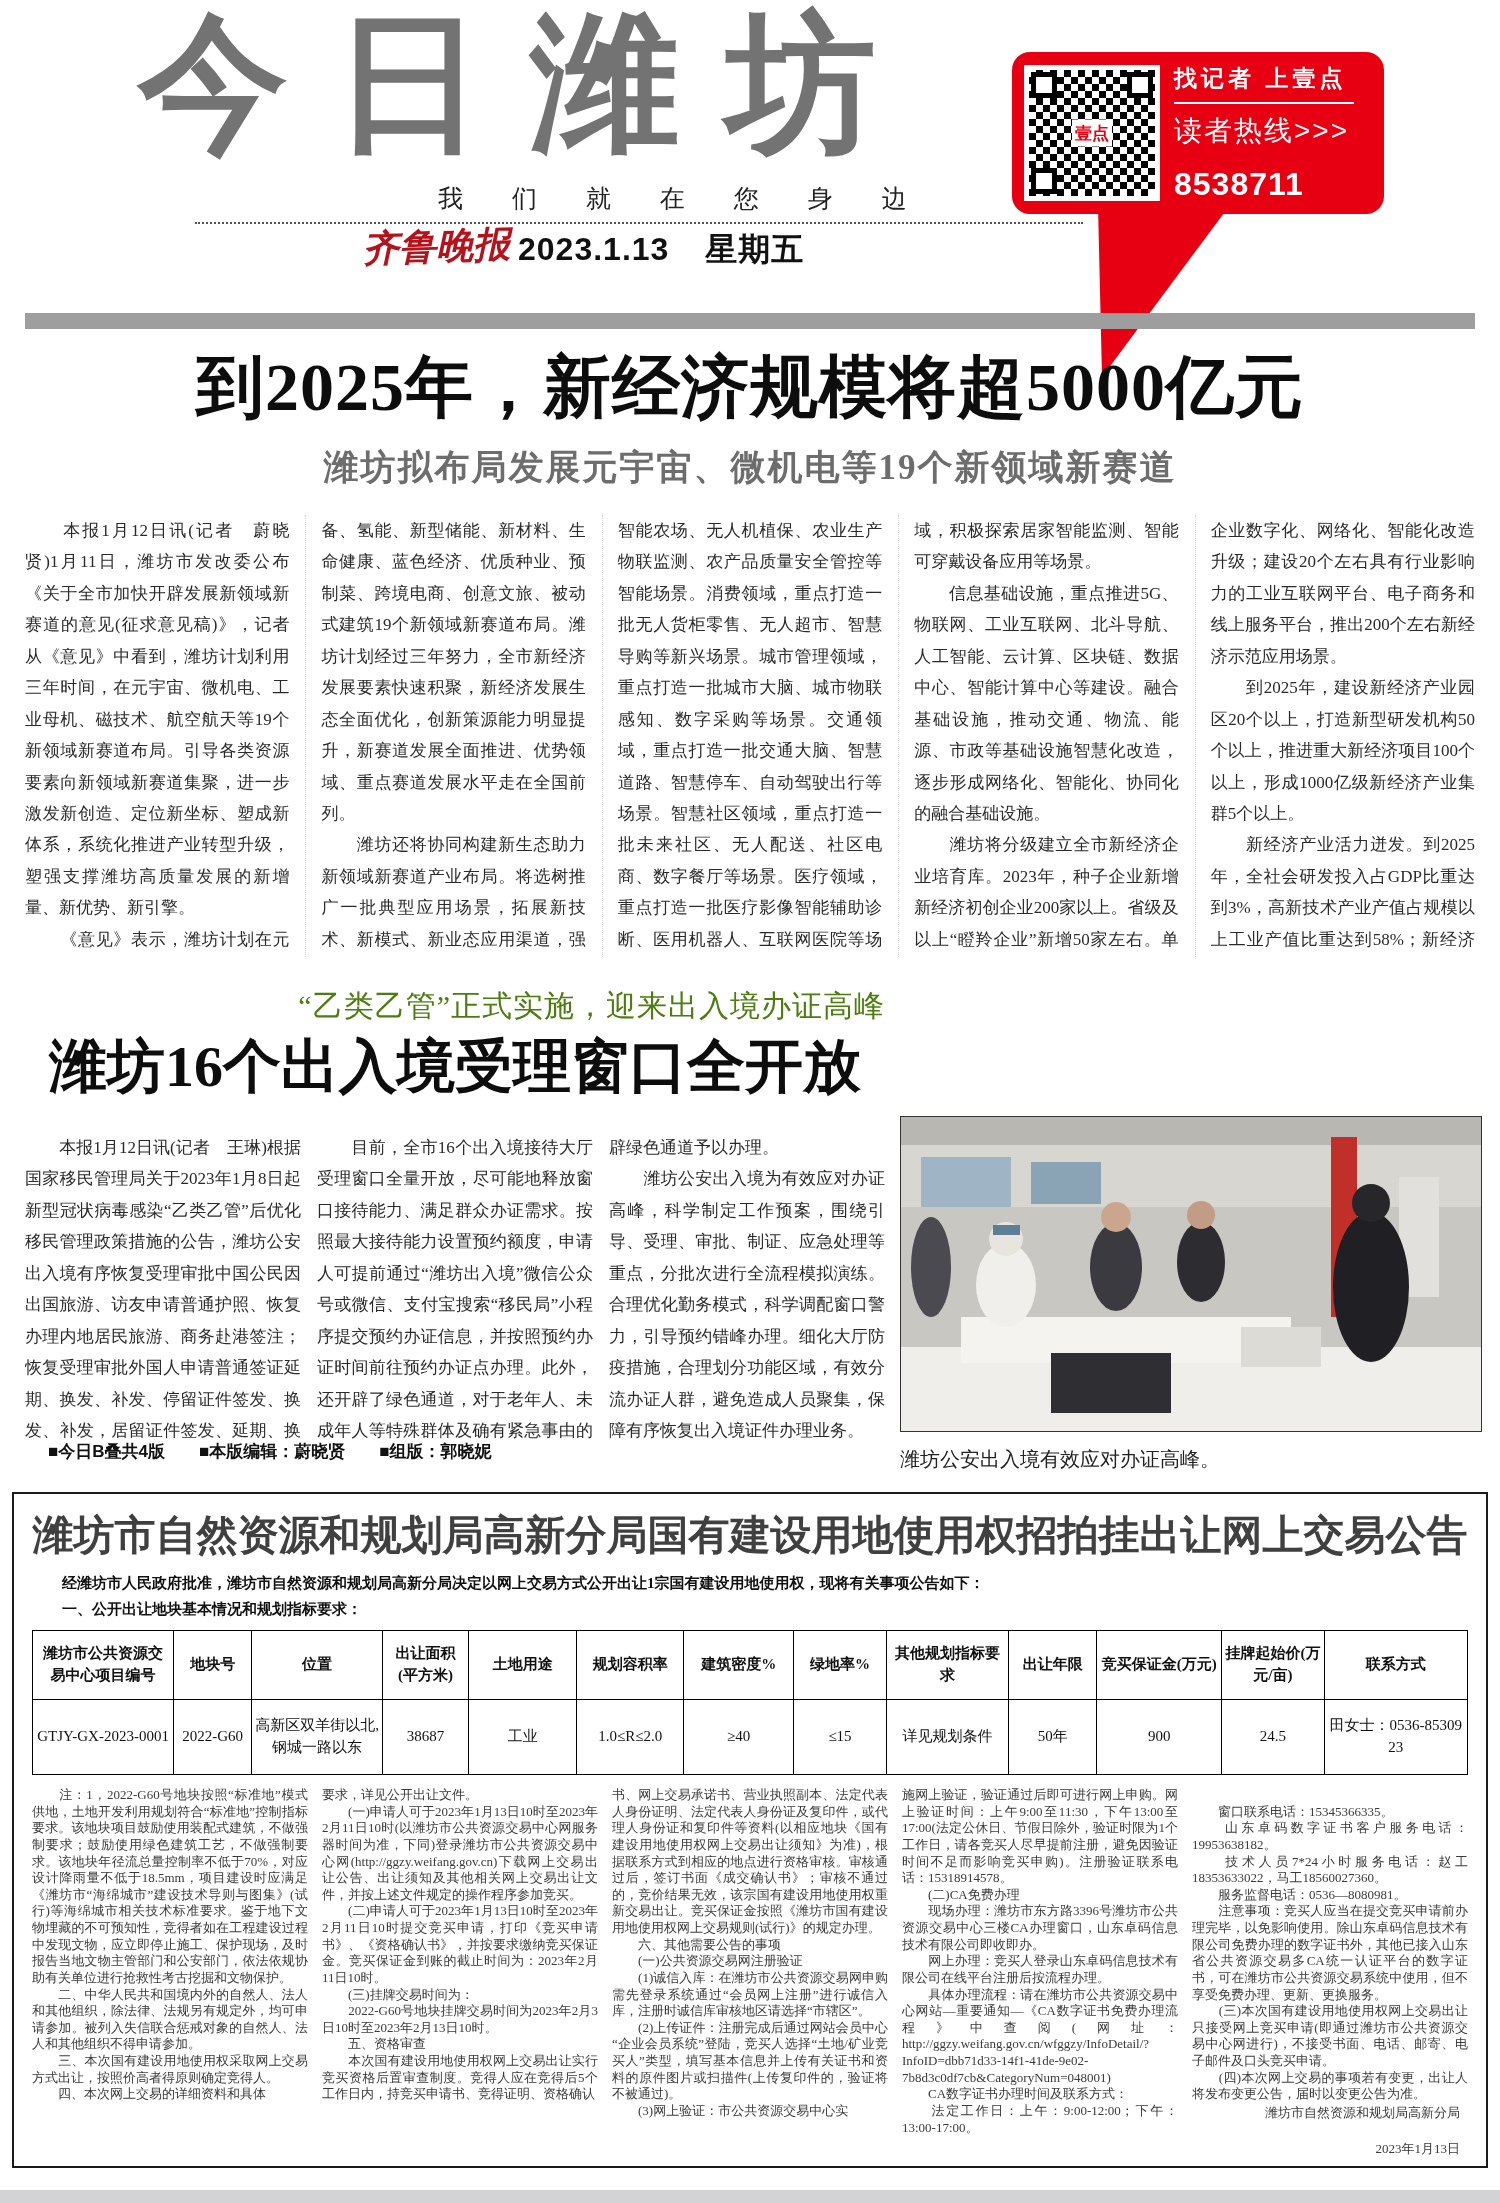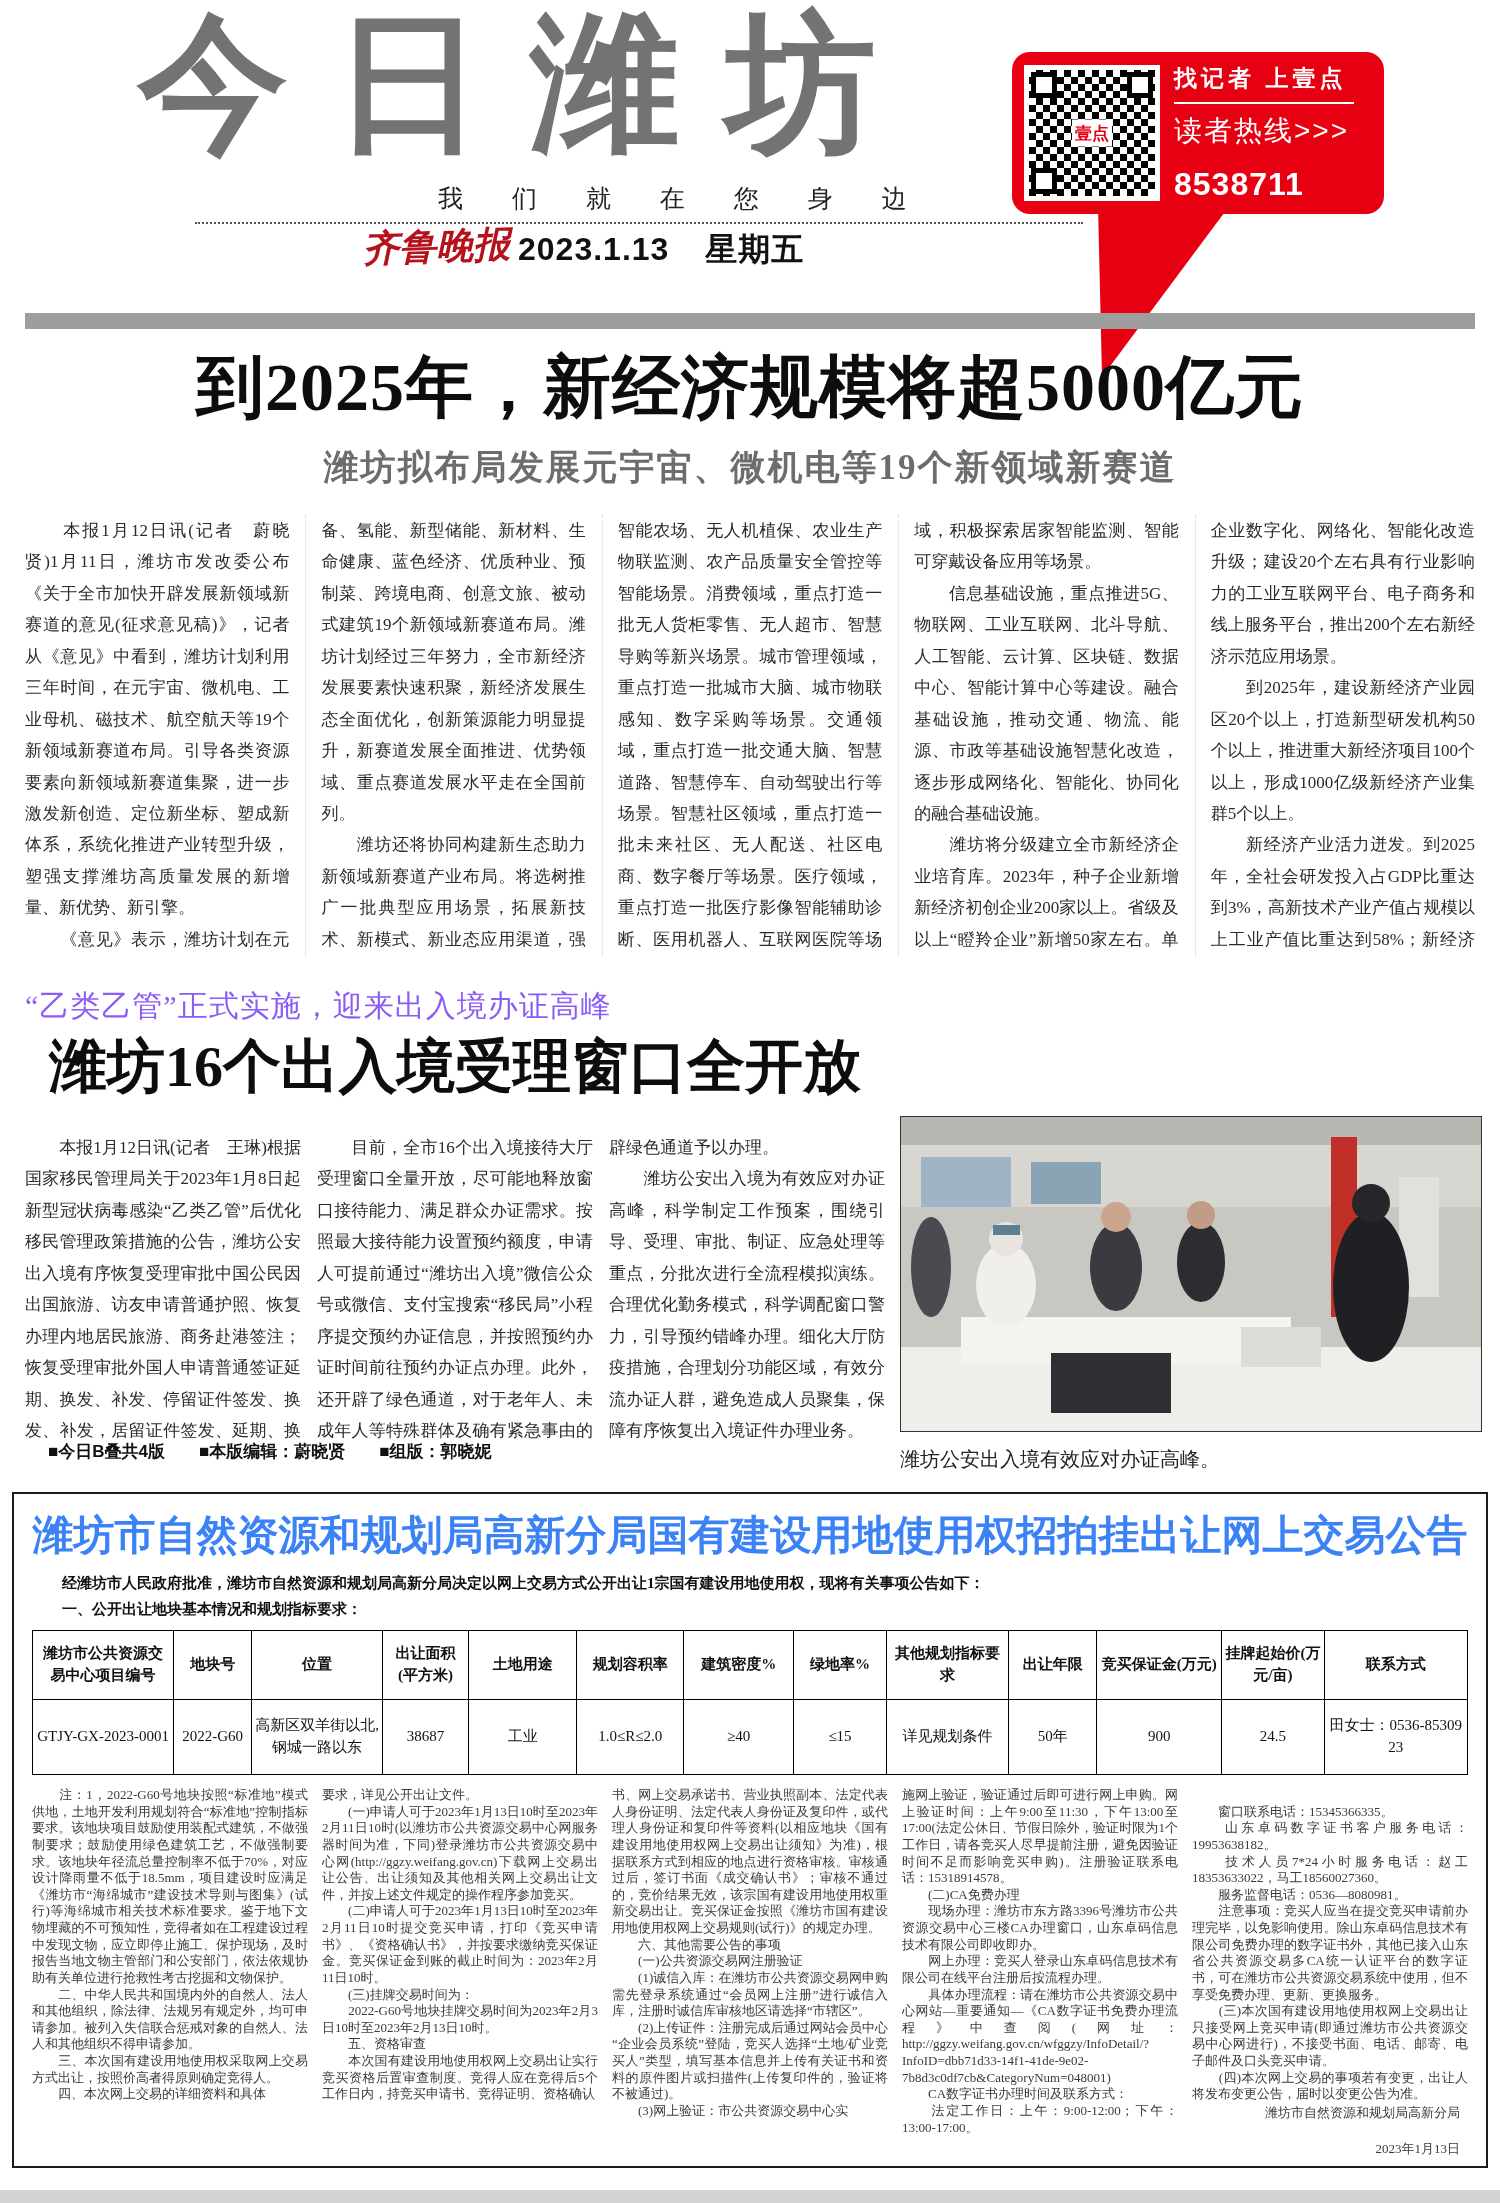--- a/index.html
+++ b/index.html
@@ -38,36 +38,36 @@
   .a1-headline{position:absolute;left:0;top:342px;width:1500px;text-align:center;
         font-size:68px;font-weight:900;letter-spacing:1px;color:#0d0d0d;white-space:nowrap;}
   .a1-subtitle{position:absolute;left:0;top:444px;width:1500px;text-align:center;
         font-size:35px;font-weight:600;color:#6d6d6d;letter-spacing:2px;white-space:nowrap;}
   .a1-body{position:absolute;left:25px;top:515px;width:1450px;height:442px;display:flex;gap:16px;}
   .col{flex:1;font-size:17px;line-height:1.85;text-align:justify;white-space:pre-line;
         color:#2a2a2a;overflow:hidden;}
   .a1-body .col + .col{border-left:1px dotted #d4d4d4;padding-left:15px;}
 
   
-  .a2-kicker{position:absolute;left:25px;top:986px;width:860px;text-align:left;
-        font-size:30px;color:#8b5cf6;letter-spacing:1px;white-space:nowrap;}
+  .a2-kicker{position:absolute;left:25px;top:986px;width:860px;text-align:right;
+        font-size:30px;color:#4d7c0f;letter-spacing:1px;white-space:nowrap;}
   .a2-headline{position:absolute;left:25px;top:1028px;width:860px;text-align:center;
         font-size:58px;font-weight:900;color:#0d0d0d;white-space:nowrap;}
   .a2-body{position:absolute;left:25px;top:1132px;width:860px;height:318px;display:flex;gap:16px;}
   .a2-credits{position:absolute;left:40px;top:1440px;width:830px;display:flex;gap:34px;
         font-family:"Liberation Sans",sans-serif;font-size:17px;font-weight:700;color:#111;margin-left:8px;}
   .photo{position:absolute;left:900px;top:1116px;width:580px;height:314px;border:1px solid #333;
         background:#c9c7c2;overflow:hidden;}
   .photo-caption{position:absolute;left:900px;top:1446px;width:580px;font-size:20px;color:#222;}
 
   
   .notice{position:absolute;left:12px;top:1492px;width:1476px;height:676px;border:2px solid #1a1a1a;
         box-sizing:border-box;padding:10px 18px 0 18px;}
   .notice-title{text-align:center;font-family:"Liberation Sans",sans-serif;font-weight:900;
-        font-size:41px;color:#3b82f6;white-space:nowrap;margin-top:4px;}
+        font-size:41px;color:#404040;white-space:nowrap;margin-top:4px;}
   .notice-docnum{text-align:center;font-size:29px;color:#4f4f4f;font-weight:600;margin-top:10px;letter-spacing:2px;}
   .notice-intro{margin-top:8px;font-size:15px;font-weight:700;line-height:1.7;color:#111;white-space:pre-line;}
   .notice-table{width:100%;border-collapse:collapse;margin-top:8px;table-layout:fixed;}
   .notice-table th,.notice-table td{border:1px solid #000;text-align:center;vertical-align:middle;
         font-size:15px;padding:6px 3px;color:#111;word-break:break-all;line-height:1.45;}
   .notice-table th{font-weight:600;height:56px;}
   .notice-table td{height:62px;}
   .fine-print{display:flex;gap:14px;margin-top:12px;height:372px;overflow:hidden;}
   .fp-col{flex:1;font-size:13px;line-height:1.28;text-align:justify;white-space:pre-line;
         color:#3a3a3a;overflow:hidden;}

